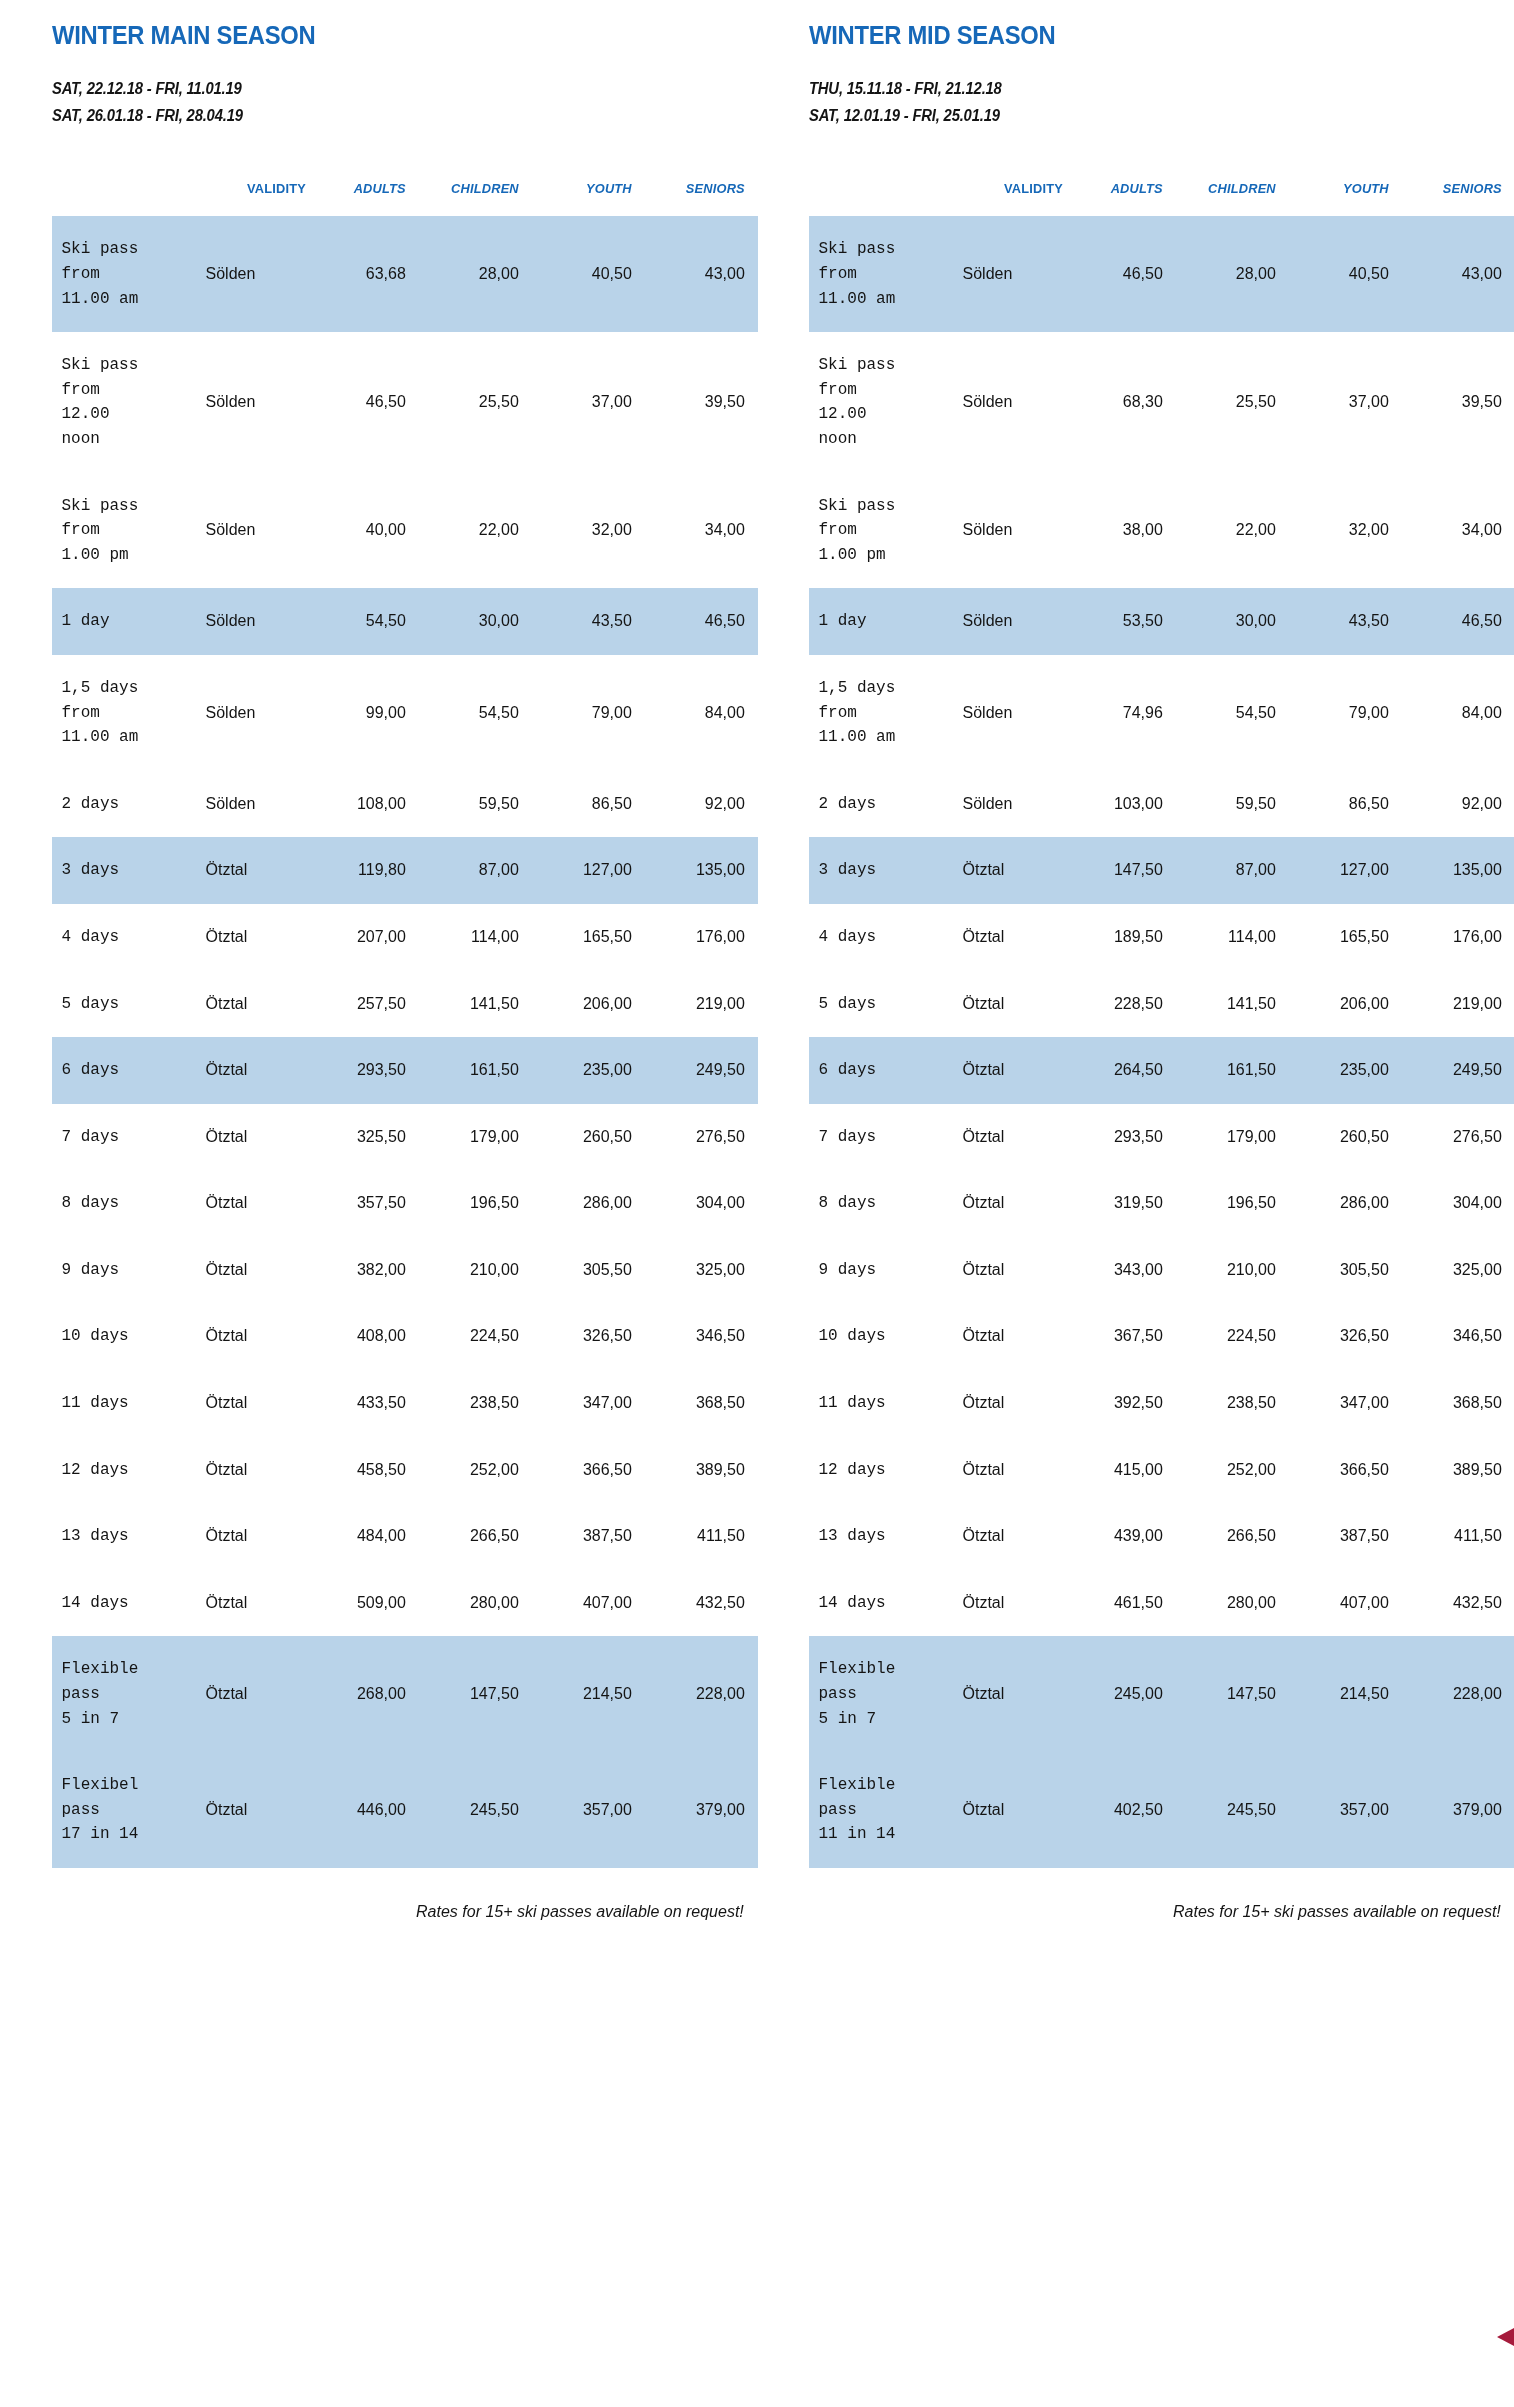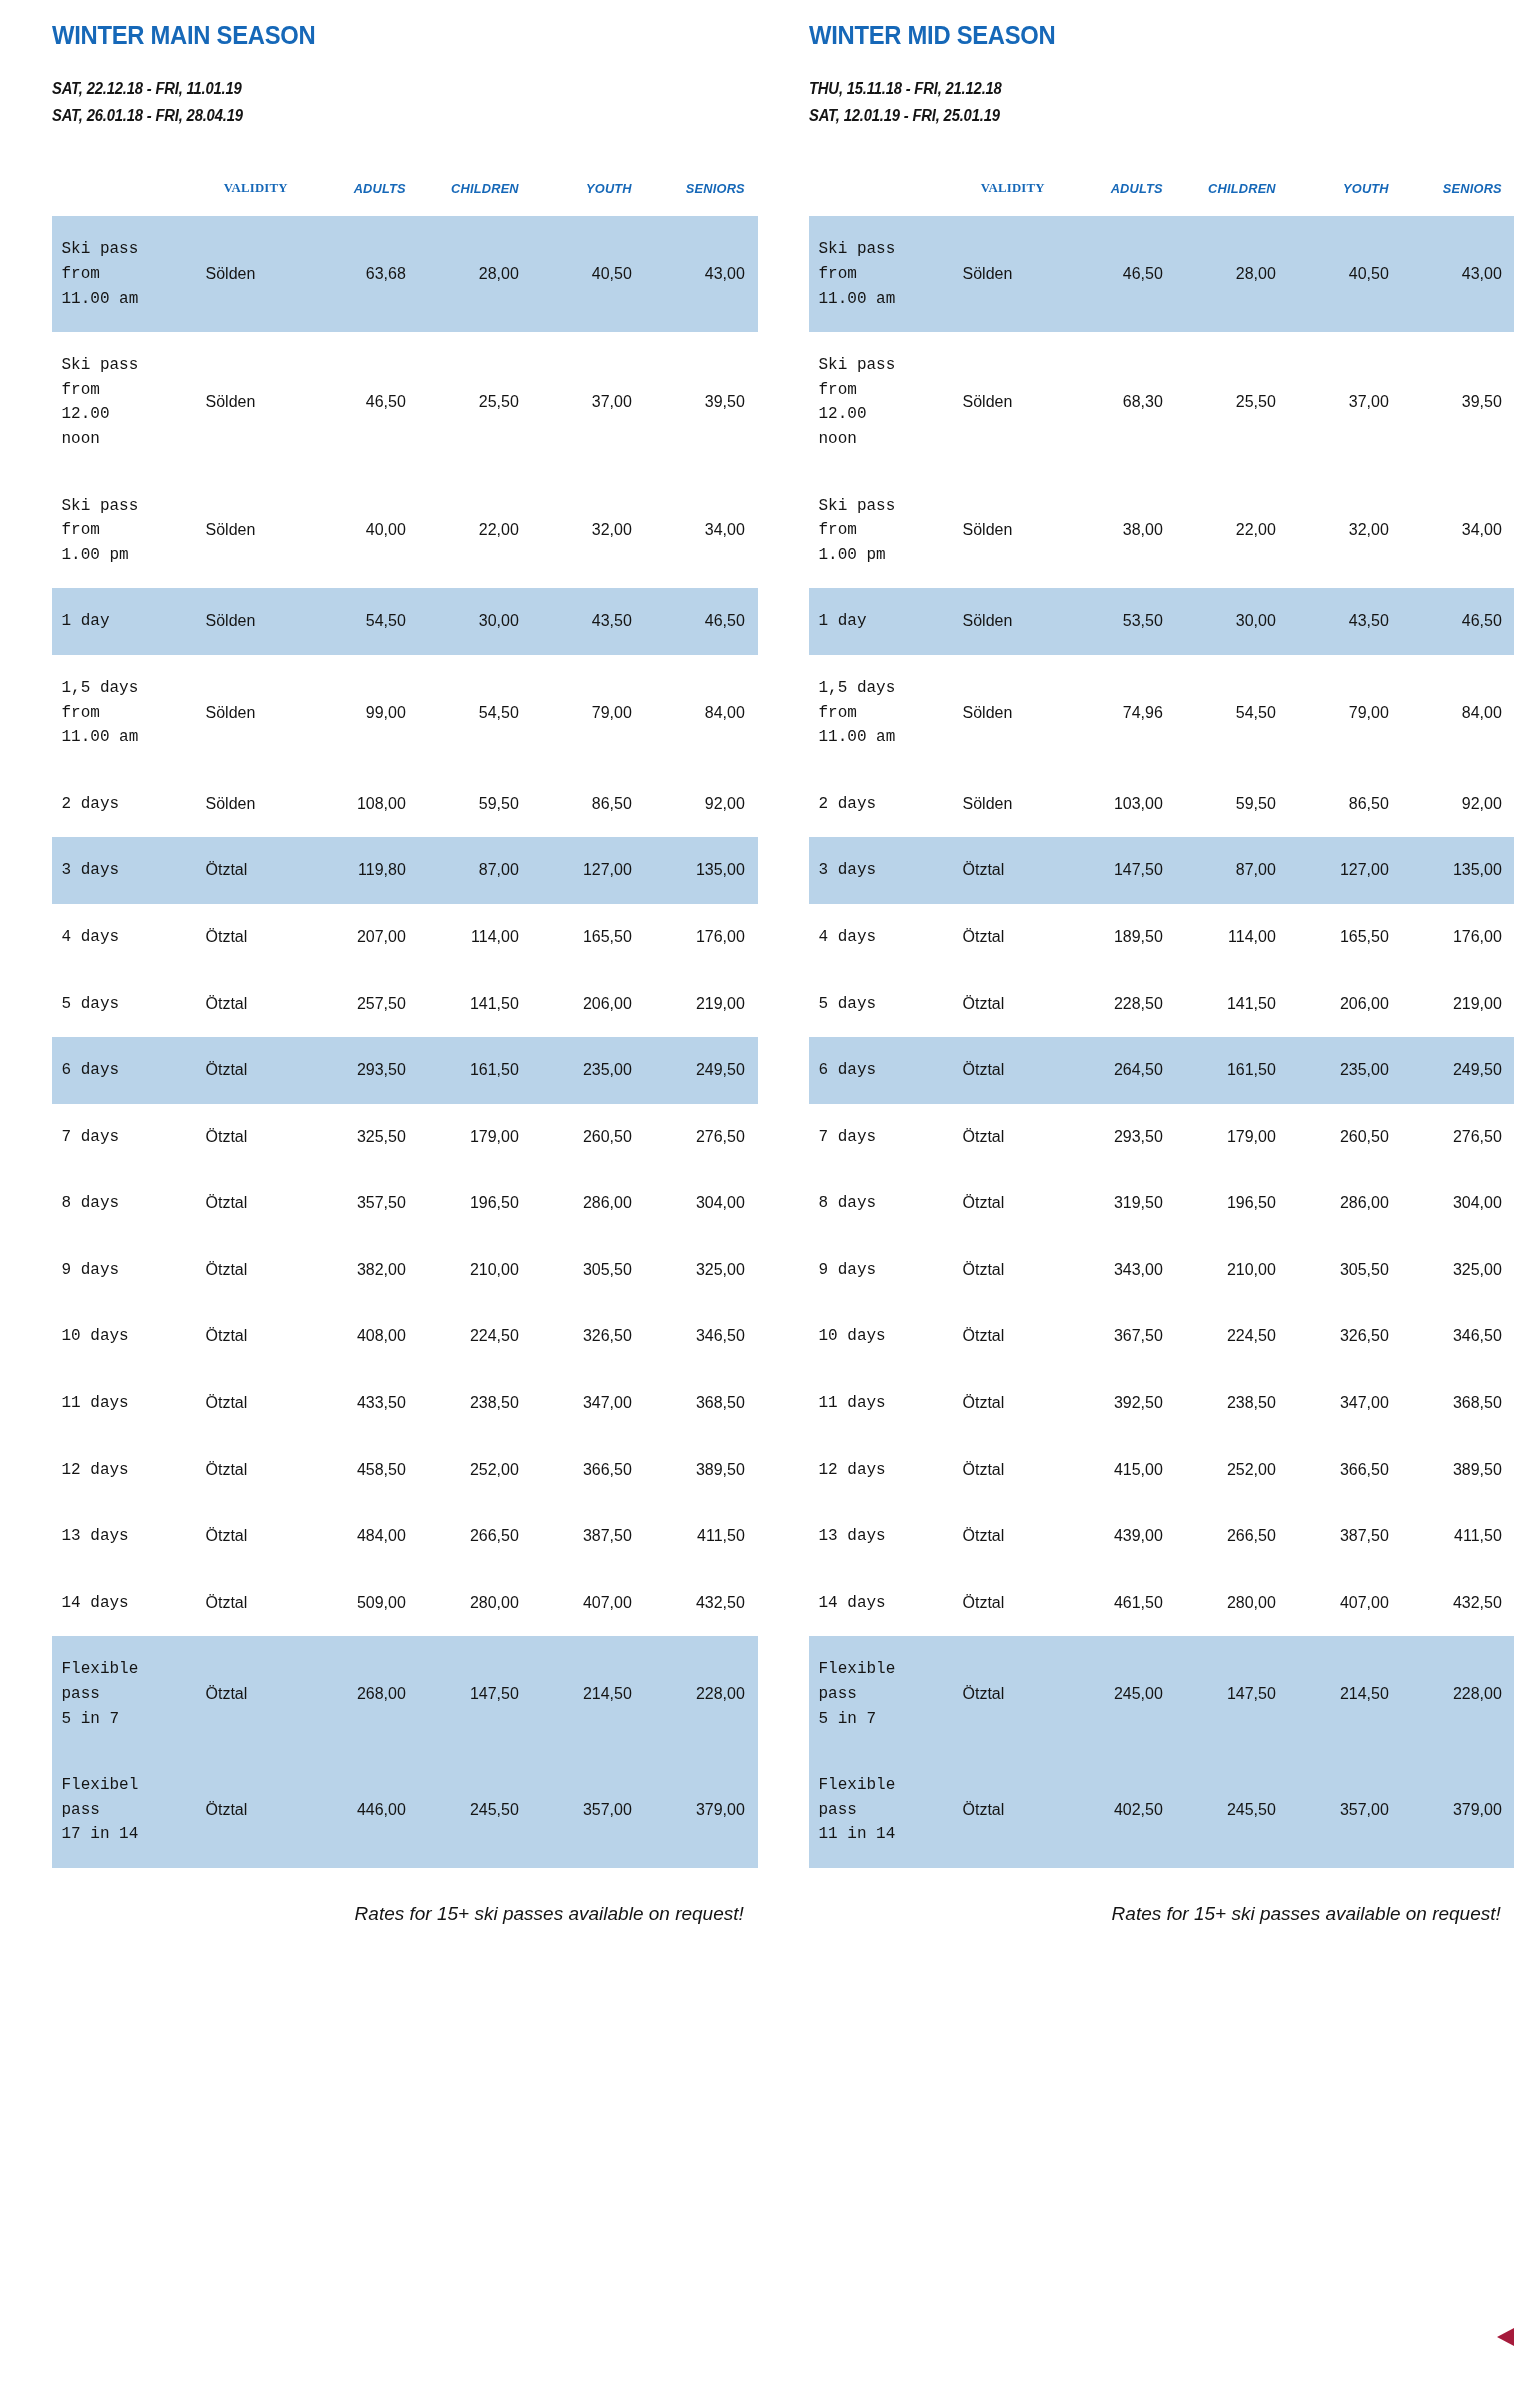--- a/index.html
+++ b/index.html
@@ -68,21 +68,21 @@
     color:#1668b8;
     font-size:12.8px;
     font-weight:bold;
     letter-spacing:0.2px;
     padding:0 0 20px 0;
     text-align:center;
     vertical-align:bottom;
     white-space:nowrap;
   }
   table.rates thead th.h-label{text-align:left;}
-  table.rates thead th.h-validity{text-align:center;padding-left:9.5px;font-family:Liberation Serif, serif;}
+  table.rates thead th.h-validity{text-align:right;padding-left:9.5px;}
   table.rates thead th.h-num{text-align:right;padding-right:13.2px;font-style:italic;}
 
   table.rates tbody td{
     font-size:16px;
     color:#141414;
     vertical-align:middle;
     padding-top:21px;
     padding-bottom:21px;
     line-height:24.6px;
   }
@@ -100,21 +100,21 @@
   }
   table.rates tbody td.t-num{
     text-align:right;
     padding-right:13.2px;
     white-space:nowrap;
   }
   table.rates tbody tr.shaded td{background:#b9d3e9;}
 
   .footnote{
     font-style:italic;
-    font-size:19px;
+    font-size:16px;
     color:#141414;
     text-align:right;
     padding-right:13.2px;
     padding-top:35px;
     width:705px;
     box-sizing:border-box;
   }
 
   .red-marker{
     position:absolute;

